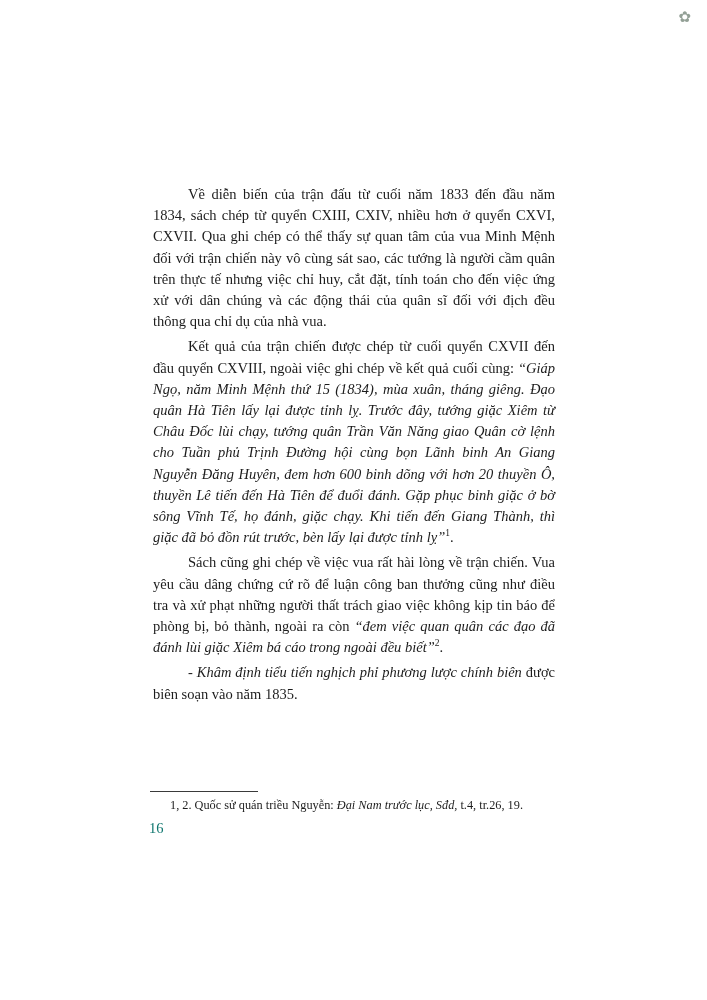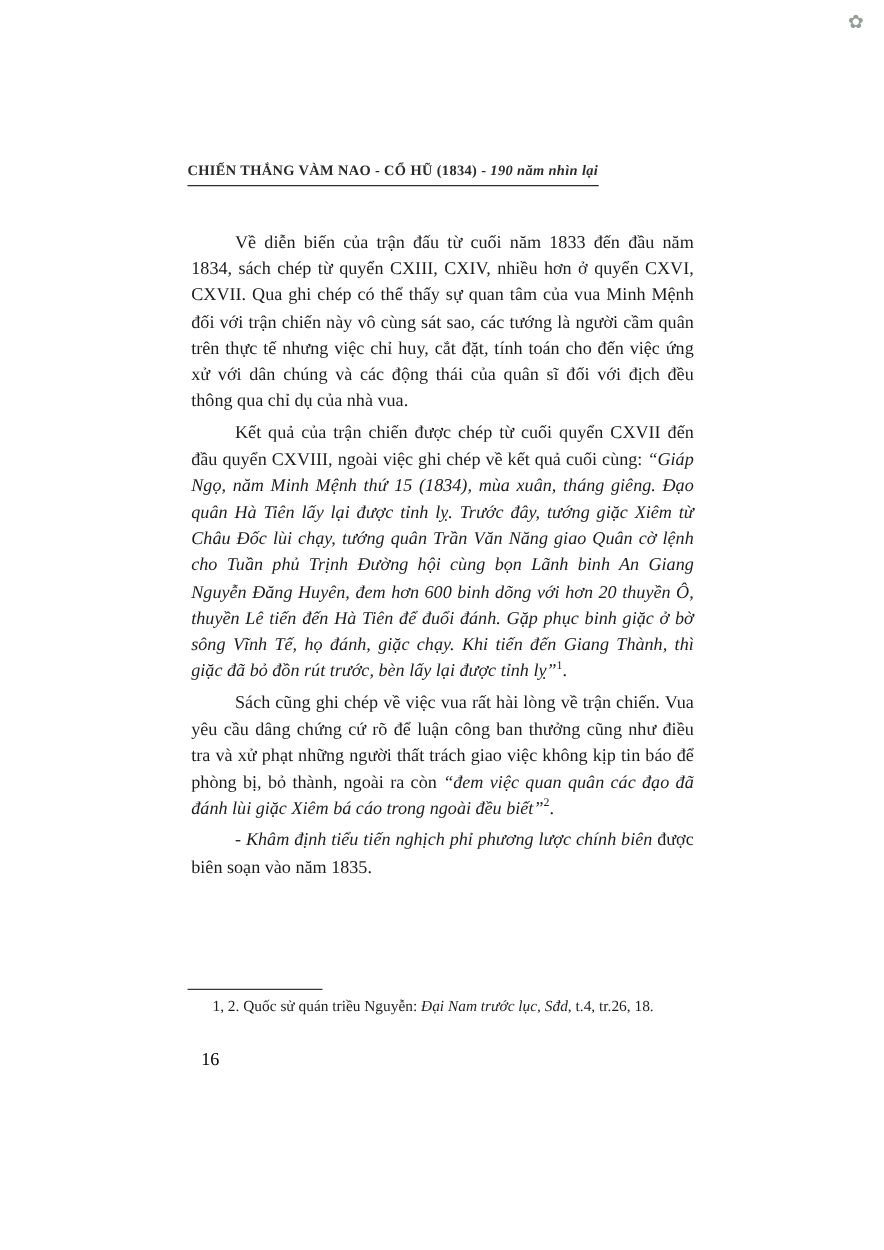--- a/index.html
+++ b/index.html
@@ -43,39 +43,38 @@
     width: 108px; height: 0;
     border-top: 1px solid #3a3a3a;
   }
   .footnote {
     position: absolute; left: 150px; top: 797px; width: 410px;
     font-size: 12.3px; line-height: 16px;
     text-indent: 20px;
     color: #1c1c1c;
   }
   .page-number {
-    position: absolute; left: 149px; top: 840px;
-    font-size: 14.5px; color: #000000; margin-left: 12px;
+    position: absolute; left: 149px; top: 820px;
+    font-size: 14.5px; color: #0f766e;
   }
 </style>
 </head>
 <body>
 
 <div class="page">
 
   <div class="ornament">✿</div>
 
-  <div class="running-header"><span>CHIẾN THẮNG VÀM NAO - CỔ HŨ (1834) - </span><span class="italic">190 năm nhìn lại</span></div>
 
   <div class="body-text">
       <p class="para"><span>Về diễn biến của trận đấu từ cuối năm 1833 đến đầu năm 1834, sách chép từ quyển CXIII, CXIV, nhiều hơn ở quyển CXVI, CXVII. Qua ghi chép có thể thấy sự quan tâm của vua Minh Mệnh đối với trận chiến này vô cùng sát sao, các tướng là người cầm quân trên thực tế nhưng việc chỉ huy, cắt đặt, tính toán cho đến việc ứng xử với dân chúng và các động thái của quân sĩ đối với địch đều thông qua chỉ dụ của nhà vua.</span></p>
       <p class="para"><span>Kết quả của trận chiến được chép từ cuối quyển CXVII đến đầu quyển CXVIII, ngoài việc ghi chép về kết quả cuối cùng: </span><span class="italic">“Giáp Ngọ, năm Minh Mệnh thứ 15 (1834), mùa xuân, tháng giêng. Đạo quân Hà Tiên lấy lại được tỉnh lỵ. Trước đây, tướng giặc Xiêm từ Châu Đốc lùi chạy, tướng quân Trần Văn Năng giao Quân cờ lệnh cho Tuần phủ Trịnh Đường hội cùng bọn Lãnh binh An Giang Nguyễn Đăng Huyên, đem hơn 600 binh dõng với hơn 20 thuyền Ô, thuyền Lê tiến đến Hà Tiên để đuổi đánh. Gặp phục binh giặc ở bờ sông Vĩnh Tế, họ đánh, giặc chạy. Khi tiến đến Giang Thành, thì giặc đã bỏ đồn rút trước, bèn lấy lại được tỉnh lỵ”</span><sup>1</sup><span>.</span></p>
       <p class="para"><span>Sách cũng ghi chép về việc vua rất hài lòng về trận chiến. Vua yêu cầu dâng chứng cứ rõ để luận công ban thưởng cũng như điều tra và xử phạt những người thất trách giao việc không kịp tin báo để phòng bị, bỏ thành, ngoài ra còn </span><span class="italic">“đem việc quan quân các đạo đã đánh lùi giặc Xiêm bá cáo trong ngoài đều biết”</span><sup>2</sup><span>.</span></p>
       <p class="para"><span>- </span><span class="italic">Khâm định tiểu tiến nghịch phỉ phương lược chính biên</span><span> được biên soạn vào năm 1835.</span></p>
     </div>
 
   <div class="footnote-rule"></div>
 
-  <div class="footnote"><span>1, 2. Quốc sử quán triều Nguyễn: </span><span class="italic">Đại Nam trước lục, Sđd</span><span>, t.4, tr.26, 18.</span></div>
+  <div class="footnote"><span>1, 2. Quốc sử quán triều Nguyễn: </span><span class="italic">Đại Nam trước lục, Sđd</span><span>, t.4, tr.26, 19.</span></div>
 
   <div class="page-number">16</div>
 
 </div>
 
 </body></html>

